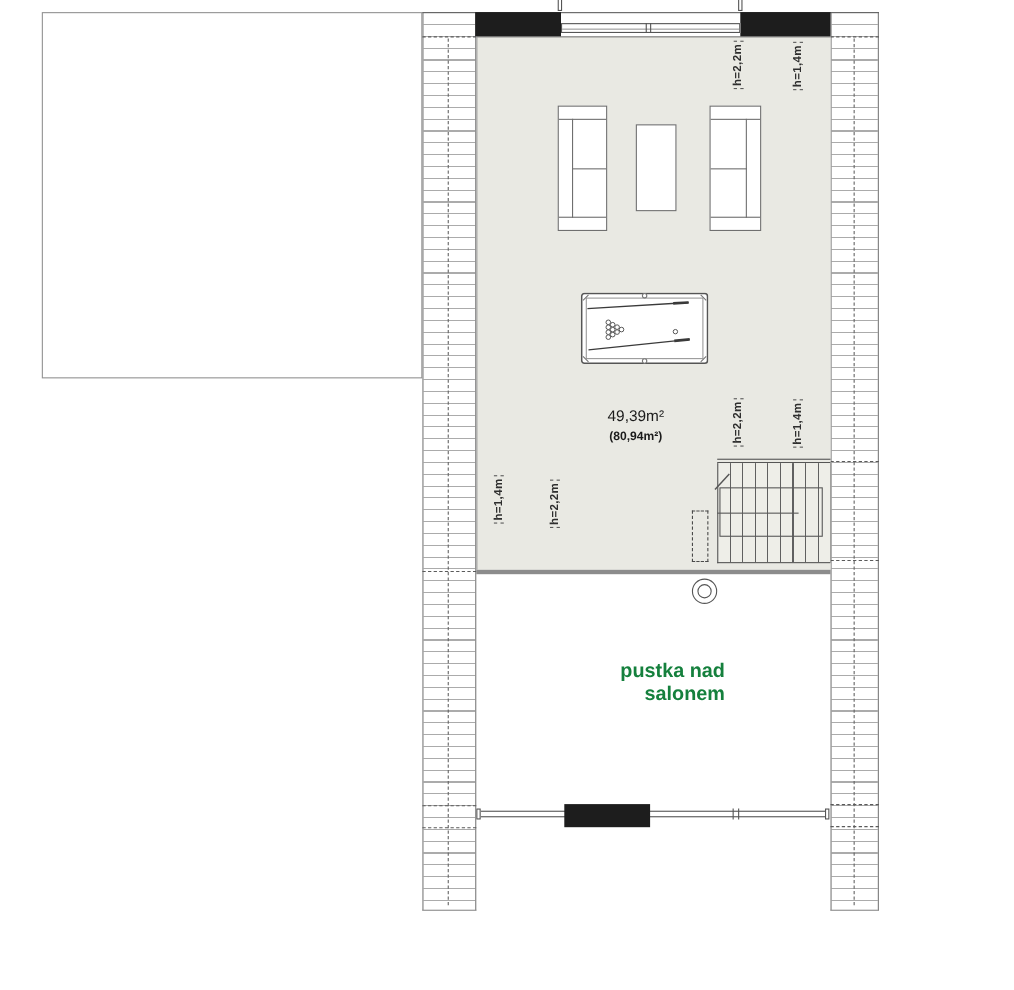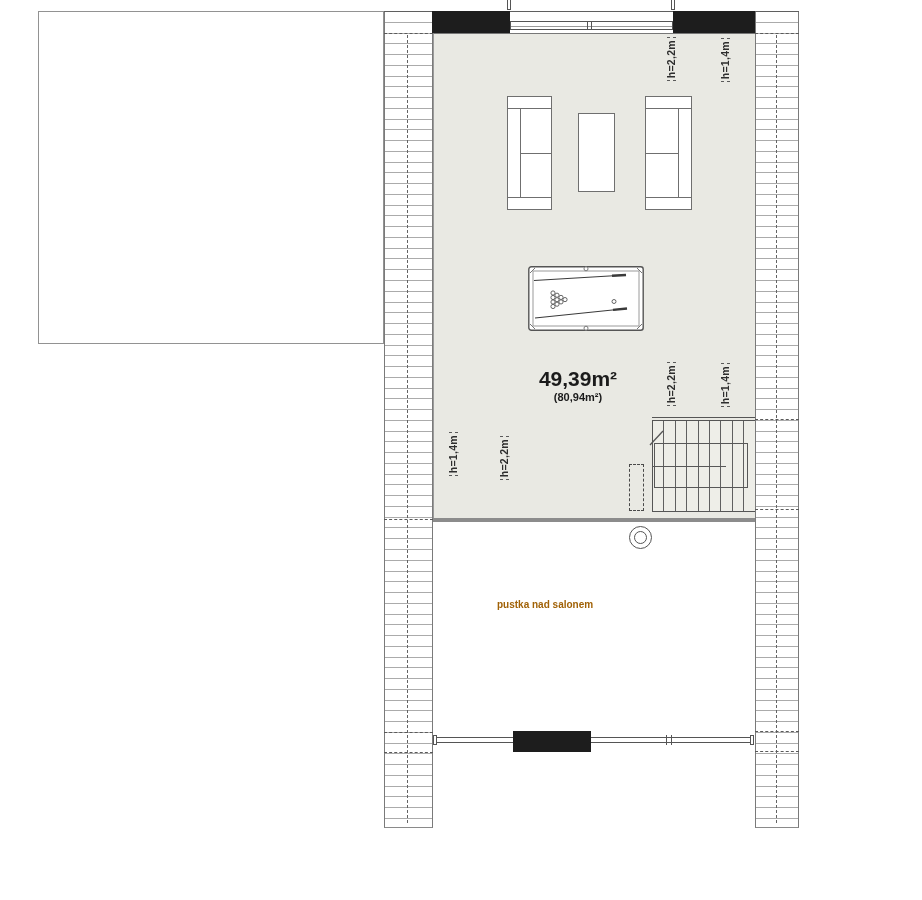--- a/index.html
+++ b/index.html
@@ -63,23 +63,23 @@
 
   
   .rail-band{left:437px;top:737px;width:313px;height:6px;background:#fff;
         border-top:1px solid #555;border-bottom:1px solid #555;}
   .rail-cap{top:735px;width:4px;height:10px;background:#fff;border:1px solid #555;}
   .rail-black{left:513px;top:731px;width:78px;height:21px;background:#1d1d1d;}
   .rail-mullion{left:666px;top:735px;width:6px;height:10px;border-left:1px solid #555;border-right:1px solid #555;}
 
   
   .area-label{left:500px;top:369px;width:156px;text-align:center;color:#1b1b1b;}
-  .area-label .l1{font-weight:bold;font-size:21px;line-height:19px;}
+  .area-label .l1{font-weight:normal;font-size:14px;line-height:19px;}
   .area-label .l2{font-weight:bold;font-size:11px;line-height:18px;}
-  .void-label{left:497px;top:599px;width:162px;text-align:left;font-weight:bold;font-size:10px;color:#a16207;}
+  .void-label{left:497px;top:599px;width:162px;text-align:right;font-weight:bold;font-size:18px;color:#15803d;}
 
   .hlabel{width:14px;display:flex;flex-direction:column;align-items:center;gap:2px;}
   .hlabel::before,.hlabel::after{content:"";width:9px;height:0;border-top:1.2px dashed #5a5a5a;}
   .hlabel .vtext{writing-mode:vertical-rl;transform:rotate(180deg);
         font-size:10.5px;font-weight:bold;color:#2e2e2e;letter-spacing:0.3px;white-space:nowrap;}
 </style>
 </head>
 <body>
 
 <div id="canvas">

